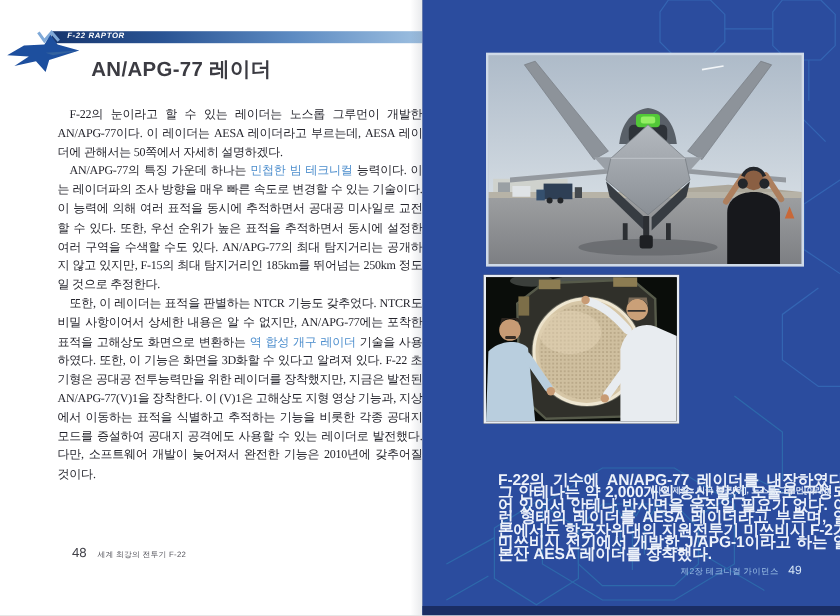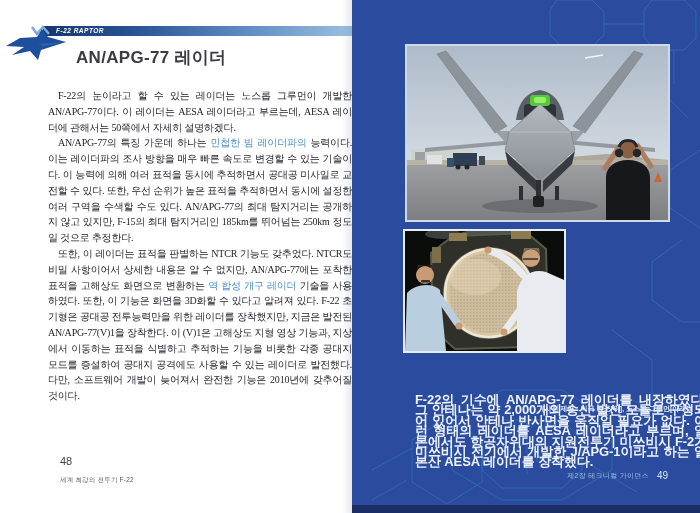--- a/index.html
+++ b/index.html
@@ -15,21 +15,21 @@
   .series-label{font-size:6.5px;font-weight:bold;font-style:italic;color:#ffffff;
                 letter-spacing:.5px;padding-left:13px;line-height:10px;}
   .logo{position:absolute;left:4px;top:24px;}
   .page-title{position:absolute;left:76px;top:46px;margin:0;font-size:17px;font-weight:600;
               color:#3b3b42;letter-spacing:.3px;font-family:"Liberation Sans",sans-serif;}
   .article-body{position:absolute;left:48px;top:88px;width:304px;
                 font-family:"Liberation Serif",serif;font-size:10px;line-height:15.8px;
                 color:#23232b;text-align:justify;letter-spacing:-0.2px;}
   .article-body p{margin:0;text-indent:10px;}
   .hl{color:#4a8ccc;}
-  .footer-left{position:absolute;left:60px;top:455px;display:flex;align-items:baseline;gap:9px;flex-direction:column;}
+  .footer-left{position:absolute;left:60px;top:455px;display:flex;align-items:baseline;gap:9px;}
   .footer-left .pagenum{font-size:11px;color:#3f3f46;}
   .footer-left .booktitle{font-size:6.5px;color:#55555c;letter-spacing:.2px;}
   
   .page-right{position:absolute;left:352px;top:0;width:348px;height:513px;background:#2b4c9e;}
   .circuit{position:absolute;left:0;top:0;}
   .bottom-band{position:absolute;left:0;bottom:0;width:348px;height:8px;background:#1a2d64;}
   .photo1{position:absolute;left:53px;top:44px;width:265px;height:178px;
           border:2px solid #cfdae8;box-sizing:border-box;background:#b9c4d0;}
   .photo2{position:absolute;left:51px;top:229px;width:163px;height:124px;
           border:2px solid #e8ecf2;box-sizing:border-box;background:#0a0d0a;}
@@ -56,21 +56,21 @@
     <svg class="logo" width="66" height="42" viewBox="0 0 66 42">
       <path d="M28,3 L33,10 L39,3 L45,10" fill="none" stroke="#7fa9d8" stroke-width="2.5"></path>
       <path d="M62,18 L44,13 L38,5 L33,13 L16,14 L2,22 L20,23 L8,31 L26,27 L34,36 L37,26 Z" fill="#1d4f9e"></path>
       <path d="M62,18 L40,22 L34,20 Z" fill="#33629f"></path>
     </svg>
 
     <h1 class="page-title">AN/APG-77 레이더</h1>
 
     <div class="article-body">
         <p><span>F-22의 눈이라고 할 수 있는 레이더는 노스롭 그루먼이 개발한 AN/APG-77이다. 이 레이더는 AESA 레이더라고 부르는데, AESA 레이더에 관해서는 50쪽에서 자세히 설명하겠다.</span></p>
-        <p><span>AN/APG-77의 특징 가운데 하나는 </span><span class="hl">민첩한 빔 레이더파의</span><span> 능력이다. 이는 레이더파의 조사 방향을 매우 빠른 속도로 변경할 수 있는 기술이다. 이 능력에 의해 여러 표적을 동시에 추적하면서 공대공 미사일로 교전할 수 있다. 또한, 우선 순위가 높은 표적을 추적하면서 동시에 설정한 여러 구역을 수색할 수도 있다. AN/APG-77의 최대 탐지거리는 공개하지 않고 있지만, F-15의 최대 탐지거리인 185km를 뛰어넘는 250km 정도일 것으로 추정한다.</span></p>
+        <p><span>AN/APG-77의 특징 가운데 하나는 </span><span class="hl">민첩한 빔 테크니컬</span><span> 능력이다. 이는 레이더파의 조사 방향을 매우 빠른 속도로 변경할 수 있는 기술이다. 이 능력에 의해 여러 표적을 동시에 추적하면서 공대공 미사일로 교전할 수 있다. 또한, 우선 순위가 높은 표적을 추적하면서 동시에 설정한 여러 구역을 수색할 수도 있다. AN/APG-77의 최대 탐지거리는 공개하지 않고 있지만, F-15의 최대 탐지거리인 185km를 뛰어넘는 250km 정도일 것으로 추정한다.</span></p>
         <p><span>또한, 이 레이더는 표적을 판별하는 NTCR 기능도 갖추었다. NTCR도 비밀 사항이어서 상세한 내용은 알 수 없지만, AN/APG-77에는 포착한 표적을 고해상도 화면으로 변환하는 </span><span class="hl">역 합성 개구 레이더</span><span> 기술을 사용하였다. 또한, 이 기능은 화면을 3D화할 수 있다고 알려져 있다. F-22 초기형은 공대공 전투능력만을 위한 레이더를 장착했지만, 지금은 발전된 AN/APG-77(V)1을 장착한다. 이 (V)1은 고해상도 지형 영상 기능과, 지상에서 이동하는 표적을 식별하고 추적하는 기능을 비롯한 각종 공대지 모드를 증설하여 공대지 공격에도 사용할 수 있는 레이더로 발전했다. 다만, 소프트웨어 개발이 늦어져서 완전한 기능은 2010년에 갖추어질 것이다.</span></p>
       </div>
 
     <div class="footer-left">
       <span class="pagenum">48</span>
       <span class="booktitle">세계 최강의 전투기 F-22</span>
     </div>
 
     <div class="gutter-shade"></div>
   </div>

